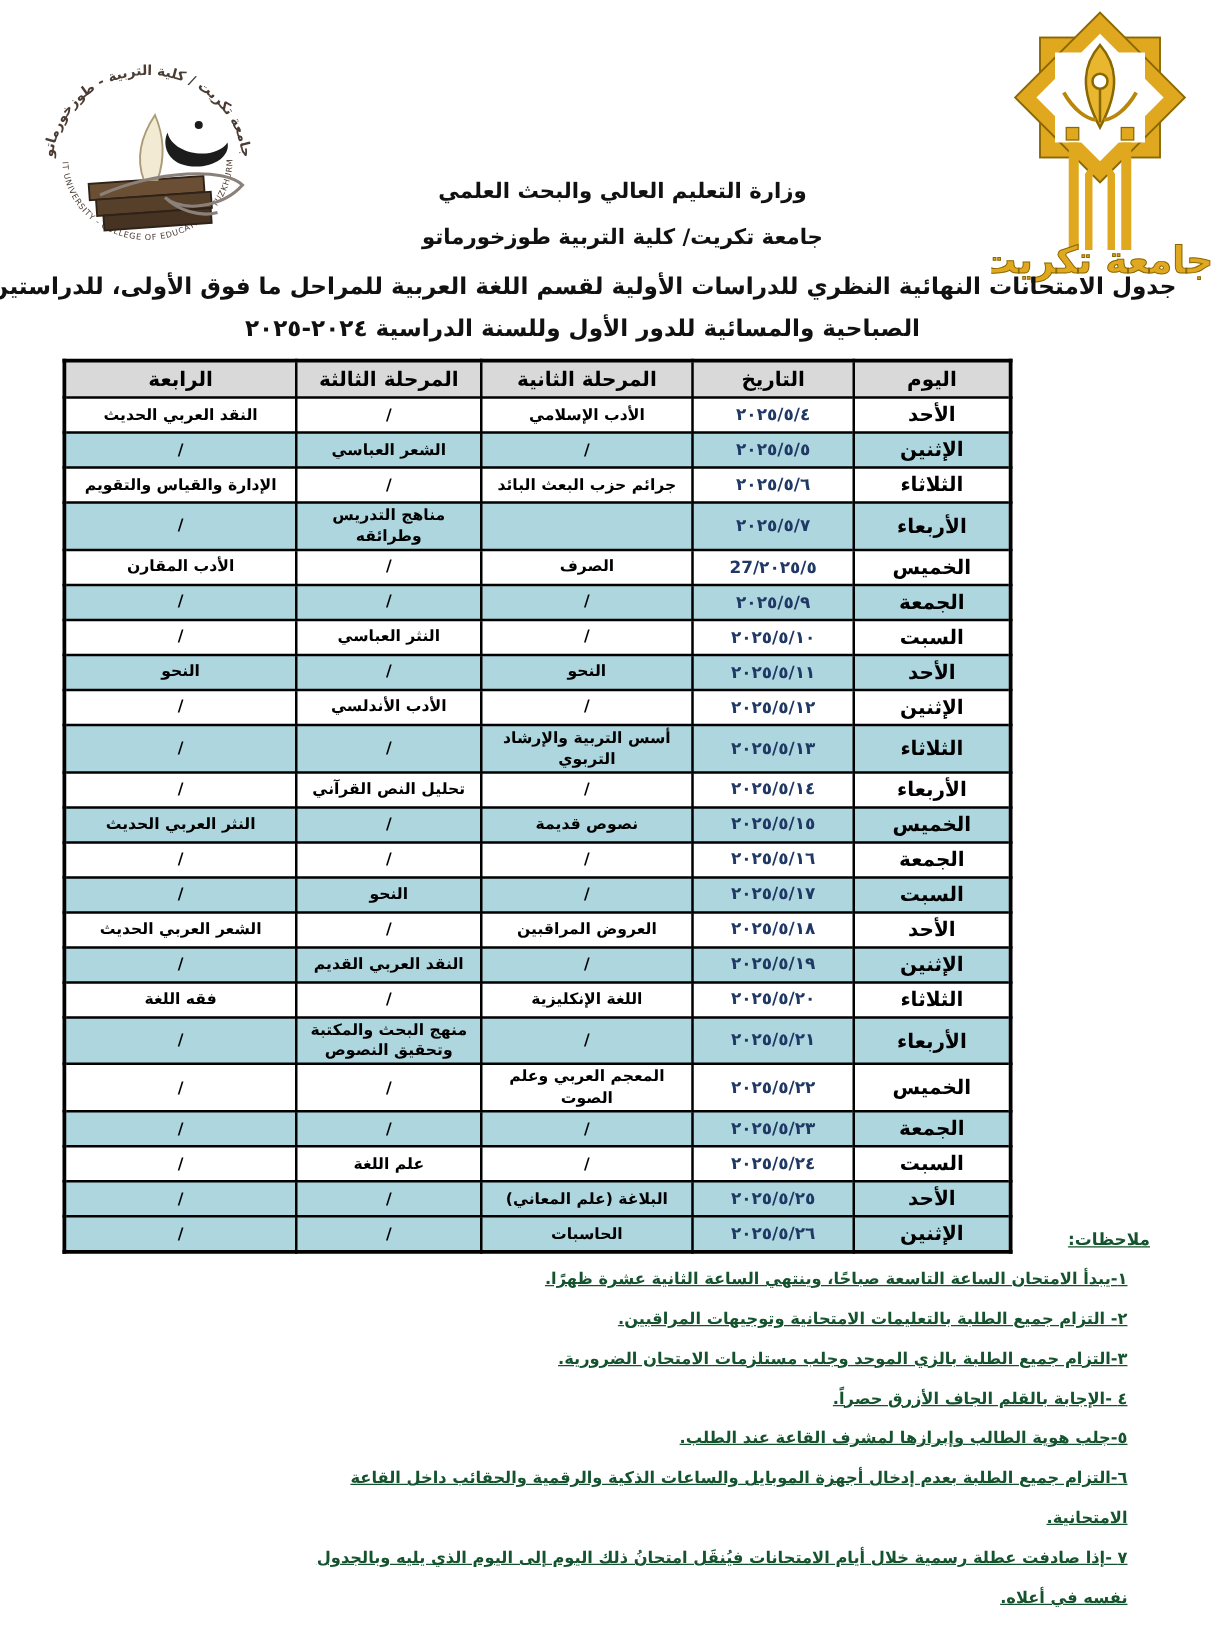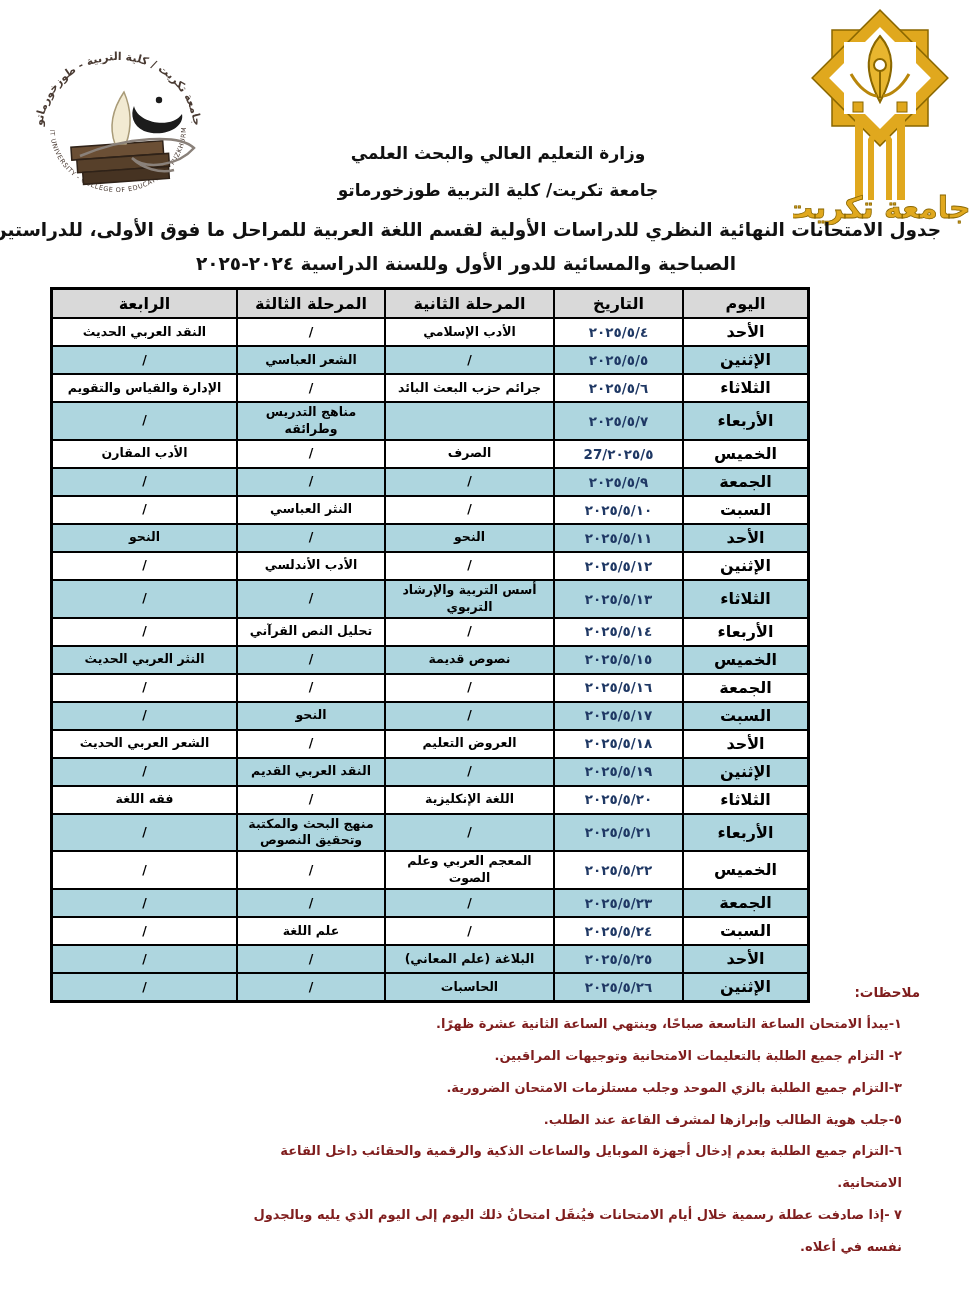--- a/index.html
+++ b/index.html
@@ -39,21 +39,21 @@
   th.col-s4{width:177px;}
   table.sched th{
     background:#d9d9d9;font-size:16px;font-weight:bold;height:25px;color:#000;
   }
   table.sched td{font-size:12.5px;font-weight:bold;height:24px;color:#000;line-height:1.35;}
   table.sched td.day{font-size:16px;}
   table.sched td.date{font-size:13.5px;color:#1f3864;letter-spacing:0.5px;}
   tr.hl td{background:#aed6df;}
 
   
-  .notes{position:absolute;top:984px;right:56px;width:700px;direction:rtl;text-align:right;color:#7f1d1d;}
+  .notes{position:absolute;top:984px;right:56px;width:700px;direction:rtl;text-align:right;color:#14532d;text-decoration:underline;}
   .notes-heading{font-size:13.5px;font-weight:bold;margin-bottom:8px;}
   .note-item{font-size:13px;font-weight:bold;line-height:2.45;padding-right:18px;}
 </style>
 </head>
 <body>
 
 <div class="page">
 
   <div class="logo-left">
     <svg width="195" height="175" viewBox="0 0 195 175">
@@ -227,21 +227,21 @@
         <tr class="hl">
           <td class="day">السبت</td>
           <td class="date">٢٠٢٥/٥/١٧</td>
           <td>/</td>
           <td>النحو</td>
           <td>/</td>
         </tr>
         <tr>
           <td class="day">الأحد</td>
           <td class="date">٢٠٢٥/٥/١٨</td>
-          <td>العروض التعليم</td>
+          <td>العروض المراقبين</td>
           <td>/</td>
           <td>الشعر العربي الحديث</td>
         </tr>
         <tr class="hl">
           <td class="day">الإثنين</td>
           <td class="date">٢٠٢٥/٥/١٩</td>
           <td>/</td>
           <td>النقد العربي القديم</td>
           <td>/</td>
         </tr>
@@ -296,19 +296,20 @@
         </tr>
       </tbody>
   </table>
 
   <div class="notes">
     <div class="notes-heading">ملاحظات:</div>
     <div id="notes-list">
         <div class="note-item">١-يبدأ الامتحان الساعة التاسعة صباحًا، وينتهي الساعة الثانية عشرة ظهرًا.</div>
         <div class="note-item">٢- التزام جميع الطلبة بالتعليمات الامتحانية وتوجيهات المراقبين.</div>
         <div class="note-item">٣-التزام جميع الطلبة بالزي الموحد وجلب مستلزمات الامتحان الضرورية.</div>
+        <div class="note-item">٤ -الإجابة بالقلم الجاف الأزرق حصراً.</div>
         <div class="note-item">٥-جلب هوية الطالب وإبرازها لمشرف القاعة عند الطلب.</div>
         <div class="note-item">٦-التزام جميع الطلبة بعدم إدخال أجهزة الموبايل والساعات الذكية والرقمية والحقائب داخل القاعة الامتحانية.</div>
         <div class="note-item">٧ -إذا صادفت عطلة رسمية خلال أيام الامتحانات فيُنقَل امتحانُ ذلك اليوم إلى اليوم الذي يليه وبالجدول نفسه في أعلاه.</div>
       </div>
   </div>
 
 </div>
 
 </body></html>

